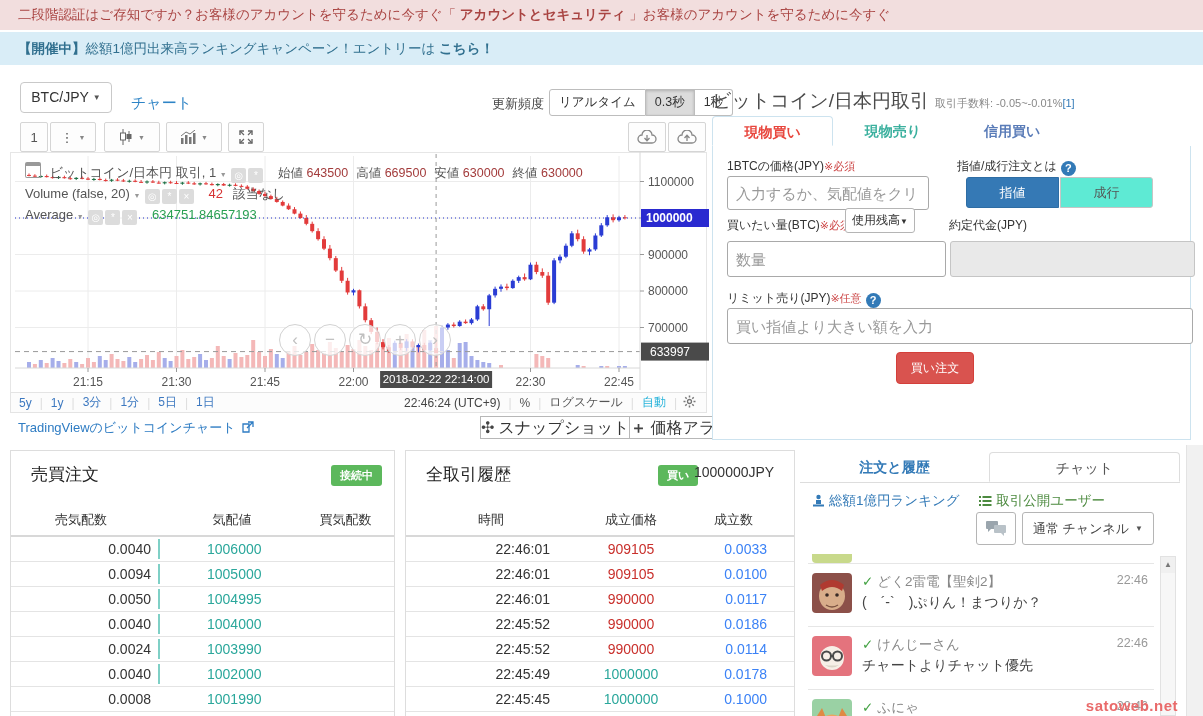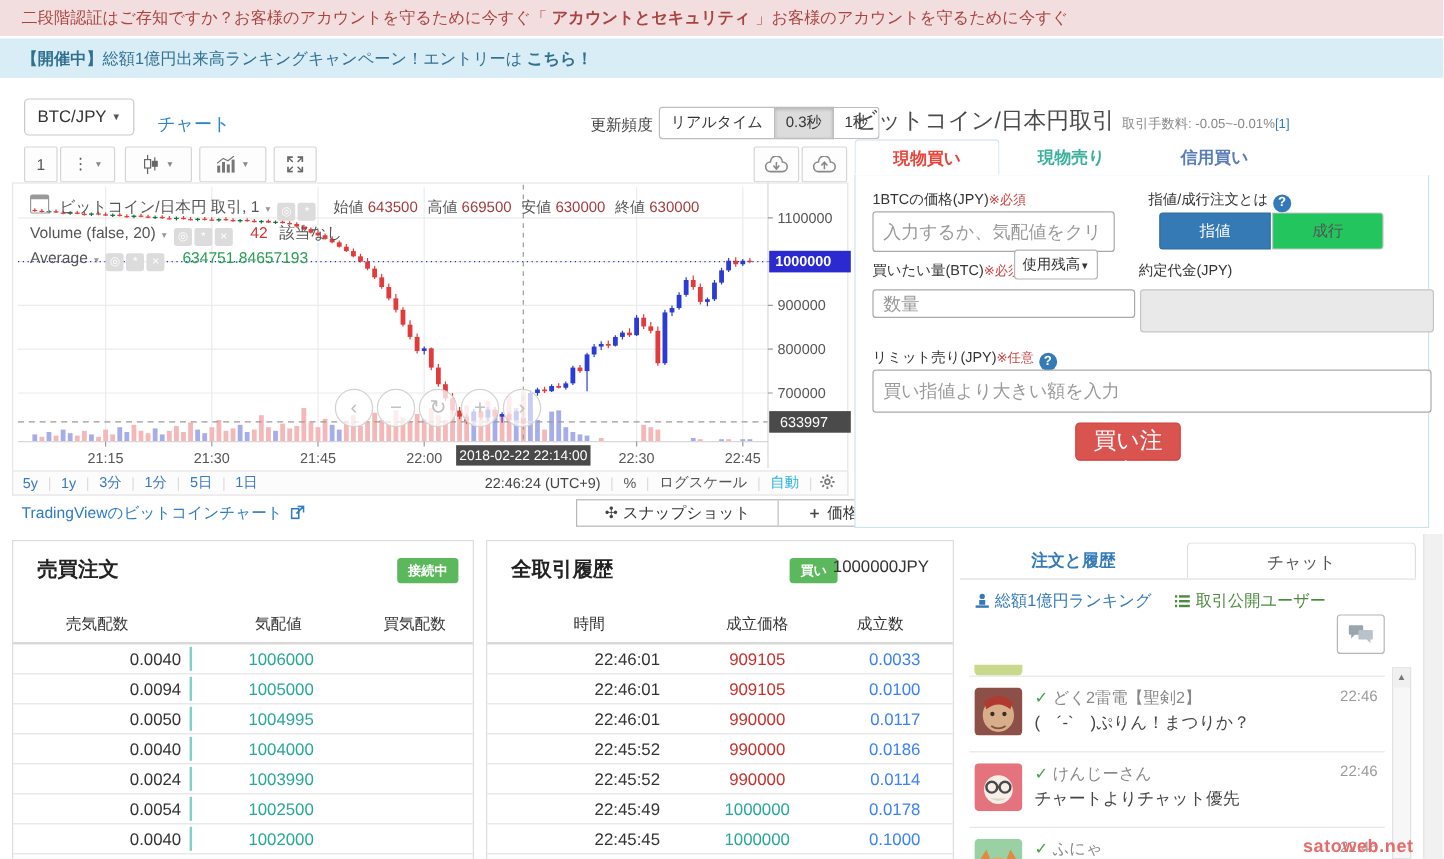--- a/index.html
+++ b/index.html
@@ -54,21 +54,21 @@
   #chart-footer{position:absolute;left:10px;top:392px;width:697px;height:21px;background:#fcfcfc;border:1px solid #e4e4e4;box-sizing:border-box;display:flex;align-items:center;font-size:12px;color:#555;}
   #chart-footer .rng{color:#3c78c0;padding:0 8px;cursor:pointer;}
   #chart-footer .sep{color:#ddd;}
   #chart-footer .clock{margin-left:auto;color:#444;}
   #chart-footer .ftr{padding:0 8px;cursor:pointer;color:#555;}
   #chart-footer .auto{color:#26b3da;}
   #chart-footer .gear{padding:0 10px 0 6px;color:#777;cursor:pointer;}
 
   #tv-row{position:absolute;left:18px;top:419px;font-size:13px;color:#2e7cc3;cursor:pointer;}
   #snap-group{position:absolute;top:416px;left:480px;display:flex;height:23px;}
-  .snap-btn{border:1px solid #b7b7b7;background:#fff;color:#333;font-size:13px;line-height:21px;padding:0 23px;cursor:pointer;box-sizing:border-box;}
+  .snap-btn{border:1px solid #b7b7b7;background:#fff;color:#333;font-size:16px;line-height:21px;padding:0 0;cursor:pointer;box-sizing:border-box;}
   .snap-btn + .snap-btn{border-left:none;}
   .snap-btn .ic{margin-right:4px;color:#444;font-weight:bold;}
 
   
   #panel-title{position:absolute;left:712px;top:88px;font-size:19px;color:#4a4a4a;white-space:nowrap;}
   #panel-fee{font-size:11px;color:#888;margin-left:6px;}
   #panel-fee .ref{color:#337ab7;}
   #trade-tabs{position:absolute;left:712px;top:116px;width:479px;height:31px;display:flex;border-bottom:1px solid #cde3ef;box-sizing:border-box;}
   .trade-tab{flex:1;text-align:center;font-size:14px;font-weight:bold;line-height:30px;cursor:pointer;box-sizing:border-box;}
   .trade-tab.t0{color:#e8453c;background:#fff;border:1px solid #cde3ef;border-bottom:1px solid #fff;border-radius:4px 4px 0 0;}
@@ -76,29 +76,29 @@
   .trade-tab.t2{color:#5a7cb8;}
   .trade-tab.t3{color:#9473bd;margin-top:48px;}
   #trade-form{position:absolute;left:712px;top:146px;width:479px;height:294px;border:1px solid #cde3ef;border-top:none;background:#fff;box-sizing:border-box;}
   .fld-label{position:absolute;font-size:12px;color:#333;white-space:nowrap;}
   .req{color:#cc4444;font-size:11px;}
   .q-icon{display:inline-block;width:15px;height:15px;background:#337ab7;color:#fff;border-radius:50%;font-size:11px;font-weight:bold;text-align:center;line-height:15px;margin-left:4px;cursor:pointer;vertical-align:-2px;}
   .txt-input{position:absolute;border:1px solid #a9a9a9;border-radius:3px;font-size:15px;color:#333;padding:0 8px;box-sizing:border-box;font-family:inherit;}
   .txt-input::placeholder{color:#999;}
   .txt-input:disabled{background:#e9e9e9;border-color:#c5c5c5;}
   #btn-limit{position:absolute;left:966px;top:177px;width:93px;height:31px;background:#3579b5;color:#fff;border:1px solid #2e6da4;border-radius:3px 0 0 3px;font-size:13px;cursor:pointer;}
-  #btn-market{position:absolute;left:1060px;top:177px;width:93px;height:31px;background:#22c55e;color:#555;border:1px solid #c5c5c5;border-radius:0 3px 3px 0;font-size:13px;cursor:pointer;}
+  #btn-market{position:absolute;left:1060px;top:177px;width:93px;height:31px;background:#5eead4;color:#555;border:1px solid #c5c5c5;border-radius:0 3px 3px 0;font-size:13px;cursor:pointer;}
   #btn-balance{position:absolute;left:845px;top:208px;width:70px;height:25px;background:#fff;border:1px solid #b5b5b5;border-radius:3px;font-size:12px;color:#333;cursor:pointer;}
-  #buy-button{position:absolute;left:896px;top:352px;width:88px;height:32px;background:#d9534f;border:1px solid #d43f3a;border-radius:4px;color:#fff;font-size:19px;cursor:pointer;}
+  #buy-button{position:absolute;left:896px;top:352px;width:78px;height:32px;background:#d9534f;border:1px solid #d43f3a;border-radius:4px;color:#fff;font-size:12px;cursor:pointer;}
 
   
   .card{position:absolute;background:#fff;border:1px solid #ddd;box-sizing:border-box;}
   #card-orderbook{left:10px;top:450px;width:385px;height:300px;}
   #card-trades{left:405px;top:450px;width:390px;height:300px;}
-  .card-title{position:absolute;left:20px;top:12px;font-size:17px;font-weight:bold;color:#222;}
+  .card-title{position:absolute;left:20px;top:12px;font-size:17px;font-weight:normal;color:#222;}
   .badge-green{position:absolute;background:#5cb85c;color:#fff;font-size:11px;font-weight:bold;border-radius:3px;padding:3px 9px;}
   #ob-status{right:12px;top:14px;}
   #tr-side{left:252px;top:14px;}
   #tr-last{position:absolute;left:288px;top:13px;font-size:14px;color:#333;}
   .tbl-head{position:absolute;left:0;right:0;top:60px;display:grid;font-size:13px;color:#333;border-bottom:2px solid #d8d8d8;padding-bottom:6px;}
   #card-orderbook .tbl-head{grid-template-columns:140px 16px 130px auto;}
   #card-trades .tbl-head{grid-template-columns:170px 110px 95px;}
   .tbl-head span{text-align:center;}
   .tbl-body{position:absolute;left:0;right:0;top:86px;}
   .obrow{display:grid;grid-template-columns:140px 16px 130px auto;height:24px;line-height:24px;border-bottom:1px solid #e4e4e4;font-size:14px;cursor:pointer;}
@@ -627,21 +627,21 @@
 
   <div class="fld-label" style="left:727px;top:158px;"><span>1BTCの価格(JPY)</span><span class="req">※必須</span></div>
   <div class="fld-label" style="left:957px;top:158px;"><span>指値/成行注文とは</span><span class="q-icon">?</span></div>
   <input class="txt-input" style="left: 727px; top: 176px; width: 202px; height: 34px;" placeholder="入力するか、気配値をクリック">
   <button id="btn-limit">指値</button>
   <button id="btn-market">成行</button>
 
   <div class="fld-label" style="left:727px;top:217px;"><span>買いたい量(BTC)</span><span class="req">※必須</span></div>
   <button id="btn-balance"><span>使用残高</span><span style="font-size:8px;">▼</span></button>
   <div class="fld-label" style="left:949px;top:217px;">約定代金(JPY)</div>
-  <input class="txt-input" style="left: 727px; top: 241px; width: 219px; height: 24px;" placeholder="数量">
+  <input class="txt-input" style="left: 727px; top: 241px; width: 219px; height: 36px;" placeholder="数量">
   <input class="txt-input" style="left: 950px; top: 241px; width: 245px; height: 36px;" disabled="">
 
   <div class="fld-label" style="left:727px;top:290px;"><span>リミット売り(JPY)</span><span class="req">※任意</span><span class="q-icon">?</span></div>
   <input class="txt-input" style="left: 727px; top: 308px; width: 466px; height: 36px;" placeholder="買い指値より大きい額を入力">
   <button id="buy-button">買い注文</button>
 
   <div class="card" id="card-orderbook">
     <div class="card-title">売買注文</div>
     <div class="badge-green" id="ob-status">接続中</div>
     <div class="tbl-head">
@@ -682,28 +682,20 @@
           </span>
           <span class="price">1004000</span>
           <span class="bid"></span>
         </div>
         <div class="obrow">
           <span class="ask">0.0024</span>
           <span class="bar">
             <i></i>
           </span>
           <span class="price">1003990</span>
-          <span class="bid"></span>
-        </div>
-        <div class="obrow">
-          <span class="ask">0.0054</span>
-          <span class="bar">
-            <i></i>
-          </span>
-          <span class="price">1002500</span>
           <span class="bid"></span>
         </div>
         <div class="obrow">
           <span class="ask">0.0040</span>
           <span class="bar">
             <i></i>
           </span>
           <span class="price">1002000</span>
           <span class="bid"></span>
         </div>
@@ -791,20 +783,21 @@
             </g>
           </svg><span>取引公開ユーザー</span></span>
     </div>
     <div id="chat-controls">
       <div id="bubble-btn">
         <svg width="22" height="17" viewBox="0 0 22 17">
             <path d="M1 2 Q1 1 2 1 H12 Q13 1 13 2 V8 Q13 9 12 9 H6 L3 12 V9 H2 Q1 9 1 8 Z" fill="#9aa5ad"></path>
             <path d="M9 6 Q9 5 10 5 H20 Q21 5 21 6 V12 Q21 13 20 13 H19 V16 L16 13 H10 Q9 13 9 12 Z" fill="#b9c2c8"></path>
           </svg>
       </div>
+      <div id="channel-select"><span>通常 チャンネル</span><span class="caret">▼</span></div>
     </div>
     <div id="chat-list">
       <div class="avatar-sliver"></div>
     <div class="chat-msg">
           <span class="av"><svg width="40" height="40" viewBox="0 0 40 40">
               <rect width="40" height="40" rx="4" fill="#8c5049"></rect>
               <ellipse cx="20" cy="23" rx="13" ry="14" fill="#d8ad8a"></ellipse>
               <path d="M8 12 Q20 2 32 12 L30 18 Q20 10 10 18 Z" fill="#b03a30"></path>
               <circle cx="15" cy="22" r="1.8" fill="#3a2b26"></circle>
               <circle cx="25" cy="22" r="1.8" fill="#3a2b26"></circle>

